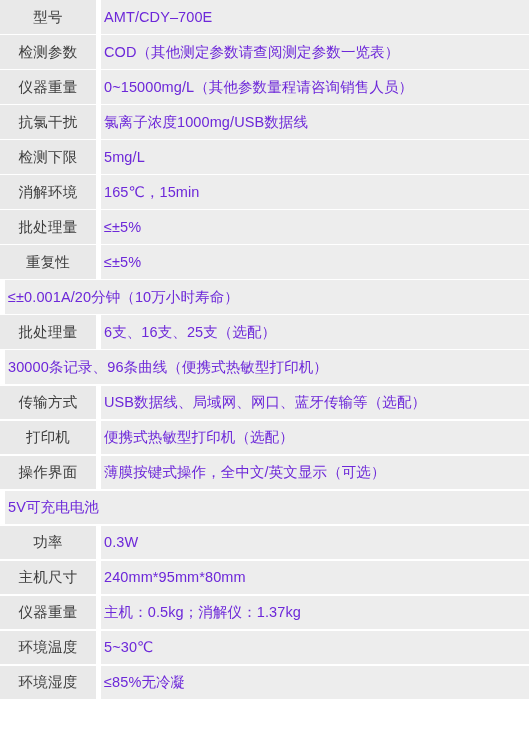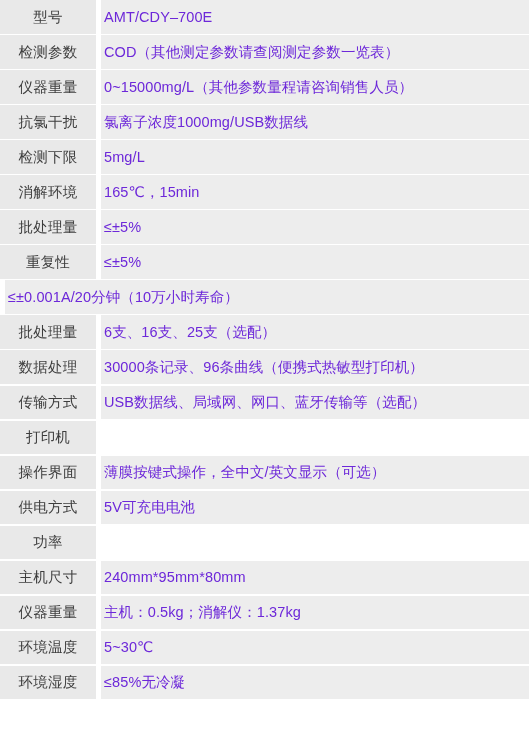--- a/index.html
+++ b/index.html
@@ -113,46 +113,46 @@
     <div class="spec-row">
       <div class="spec-gap"></div>
       <div class="spec-value">≤±0.001A/20分钟（10万小时寿命）</div>
     </div>
     <div class="spec-row">
       <div class="spec-label">批处理量</div>
       <div class="spec-gap"></div>
       <div class="spec-value">6支、16支、25支（选配）</div>
     </div>
     <div class="spec-row">
-      <div class="spec-label">数据处理</div>
       <div class="spec-gap"></div>
       <div class="spec-value">30000条记录、96条曲线（便携式热敏型打印机）</div>
     </div>
     <div class="spec-row">
       <div class="spec-label">传输方式</div>
       <div class="spec-gap"></div>
       <div class="spec-value">USB数据线、局域网、网口、蓝牙传输等（选配）</div>
     </div>
     <div class="spec-row">
       <div class="spec-label">打印机</div>
       <div class="spec-gap"></div>
+      <div class="spec-value">便携式热敏型打印机（选配）</div>
     </div>
     <div class="spec-row">
       <div class="spec-label">操作界面</div>
       <div class="spec-gap"></div>
       <div class="spec-value">薄膜按键式操作，全中文/英文显示（可选）</div>
     </div>
     <div class="spec-row">
-      <div class="spec-label">供电方式</div>
       <div class="spec-gap"></div>
       <div class="spec-value">5V可充电电池</div>
     </div>
     <div class="spec-row">
       <div class="spec-label">功率</div>
       <div class="spec-gap"></div>
+      <div class="spec-value">0.3W</div>
     </div>
     <div class="spec-row">
       <div class="spec-label">主机尺寸</div>
       <div class="spec-gap"></div>
       <div class="spec-value">240mm*95mm*80mm</div>
     </div>
     <div class="spec-row">
       <div class="spec-label">仪器重量</div>
       <div class="spec-gap"></div>
       <div class="spec-value">主机：0.5kg；消解仪：1.37kg</div>

